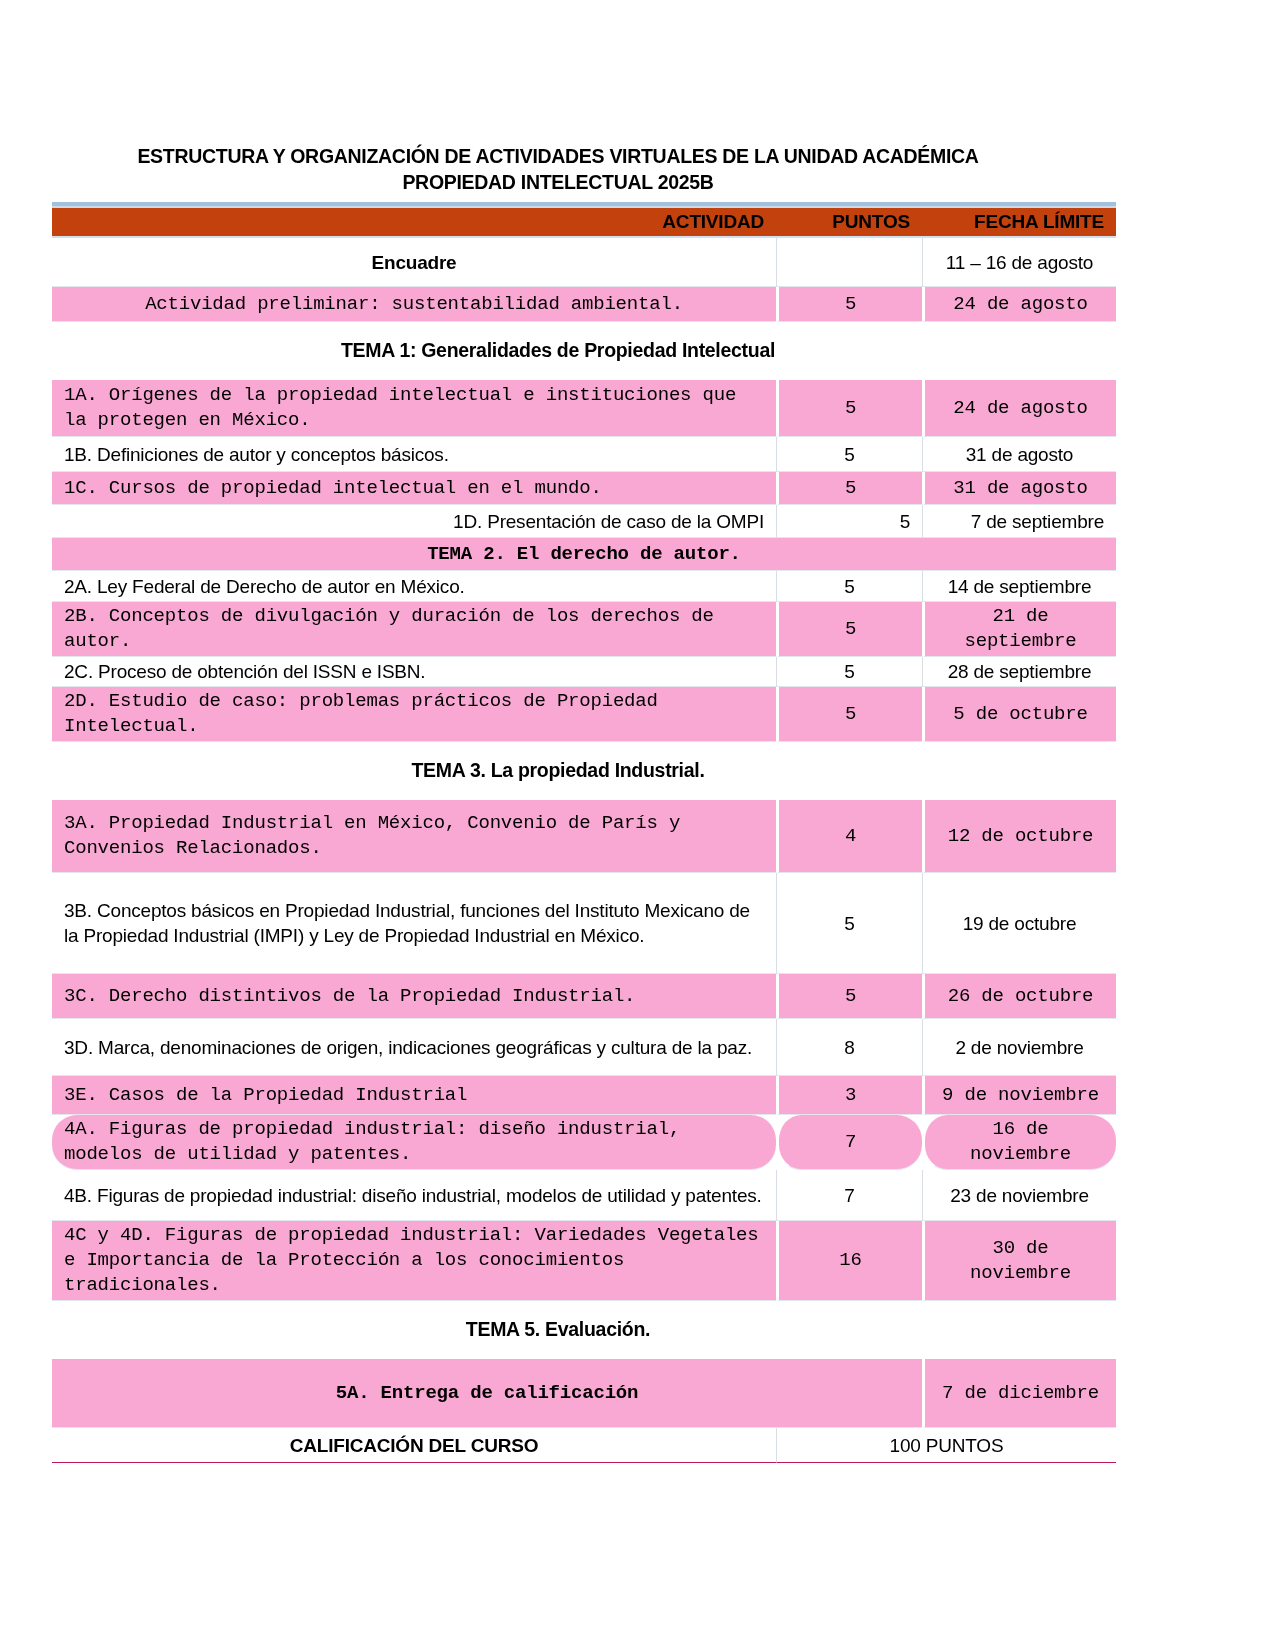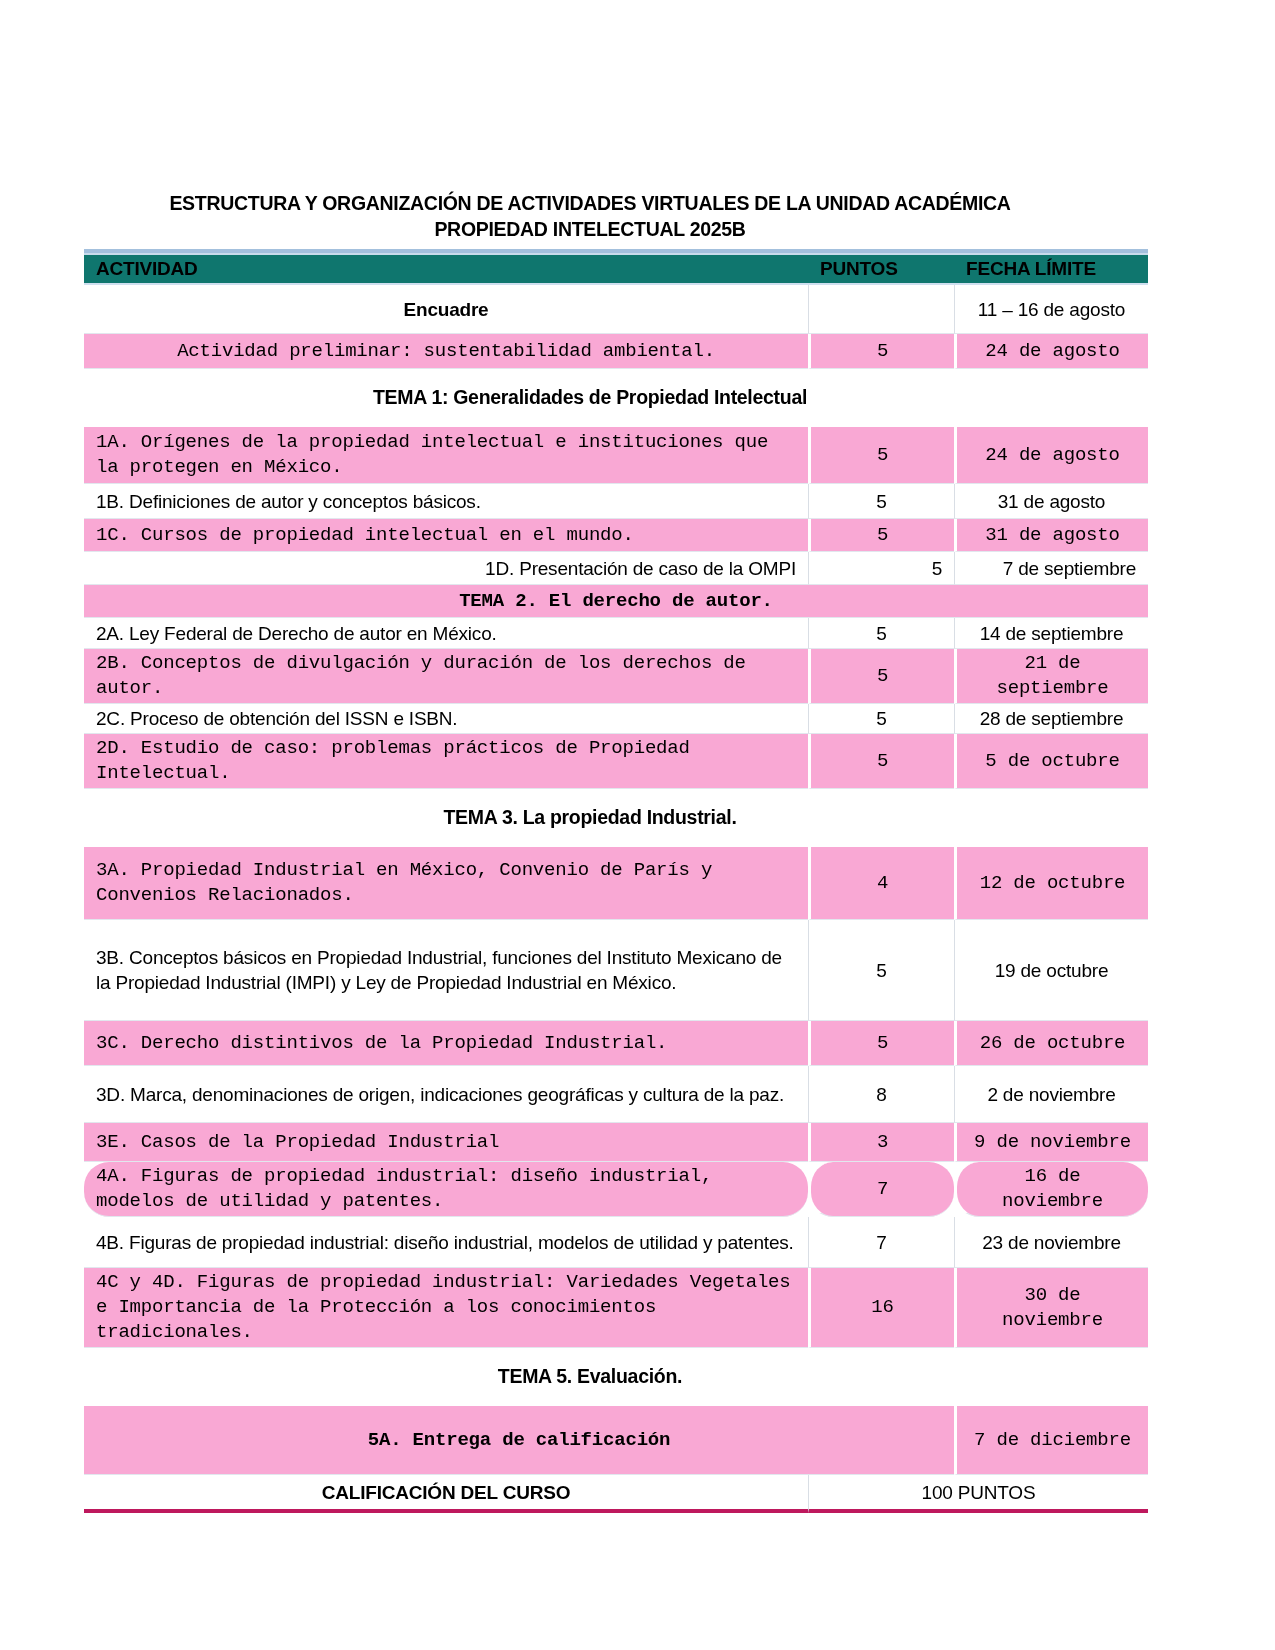--- a/index.html
+++ b/index.html
@@ -5,21 +5,21 @@
   html, body { margin:0; padding:0; background:#ffffff; }
   .page {
     position:relative;
     width:1275px;
     height:1650px;
     background:#ffffff;
     font-family:"Liberation Sans", sans-serif;
     color:#000000;
     overflow:hidden;
   }
-  .content { padding-left:84px; padding-top:143px;margin-top:47px; }
+  .content { padding-left:52px; padding-top:143px; }
 
   .title-block { width:1012px; text-align:center; }
   .title-line {
     font-size:19.5px; font-weight:bold; line-height:26px; letter-spacing:-0.3px;
   }
 
   .tema {
     width:1012px; text-align:center; font-weight:bold;
     font-size:19.5px; line-height:24px; letter-spacing:-0.3px;
     margin:16px 0 18px 0;
@@ -34,38 +34,38 @@
   col.c-pts { width:146px; }
   col.c-date { width:194px; }
 
   .sched th, .sched td {
     font-size:19px; line-height:25px; letter-spacing:-0.2px;
     padding:2px 12px; vertical-align:middle;
     border-bottom:1px solid #e2e7ee;
     overflow:hidden;
   }
   .sched thead th {
-    background:#0f766e;
+    background:#c2410c;
     border-top:4px solid #a3c0dd;
     box-shadow: inset 0 2px 0 #c9dbec;
     border-bottom:2px solid #cfdfef;
-    font-weight:bold; text-align:left; height:26px;
+    font-weight:bold; text-align:right; height:26px;
   }
   tr.blue td { background:#f9a8d4;font-family:Liberation Mono, monospace; }
   tr.white td { background:#ffffff; }
   tr.blue td + td { border-left:3px solid #ffffff; }
   tr.white td + td { border-left:1px solid #d9dee5; }
 
   td.act { text-align:left; }
   td.pts, td.date { text-align:center; }
   .center { text-align:center !important; }
   .bold { font-weight:bold; }
   tr.band td { text-align:center; font-weight:bold; }
 
-  table.last tr:last-child td { border-bottom:4px solid #be185d; }
+  table.last tr:last-child td { border-bottom:1px solid #be185d; }
 
   
   .r-head th { height:26px; }
   .r-enc  td { height:44px; }
   .r-pre  td { height:30px; }
   .r-1a   td { height:52px; }
   .r-1b   td { height:30px; }
   .r-1c   td { height:28px; }
   .r-1d   td { height:28px;text-align:right; }
   .r-band td { height:28px; }

